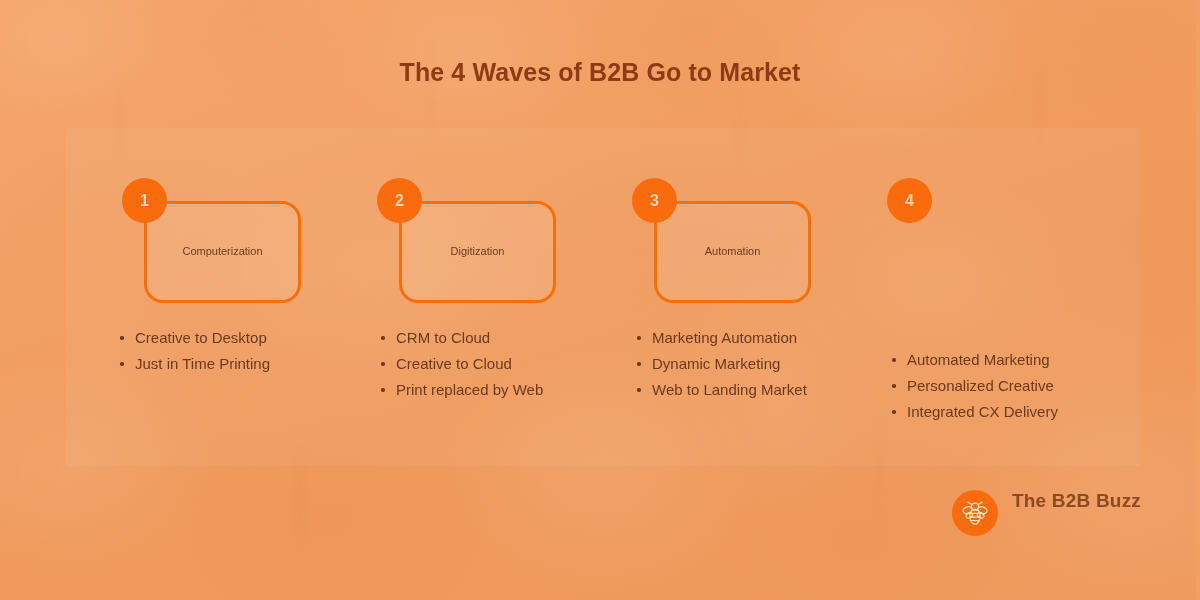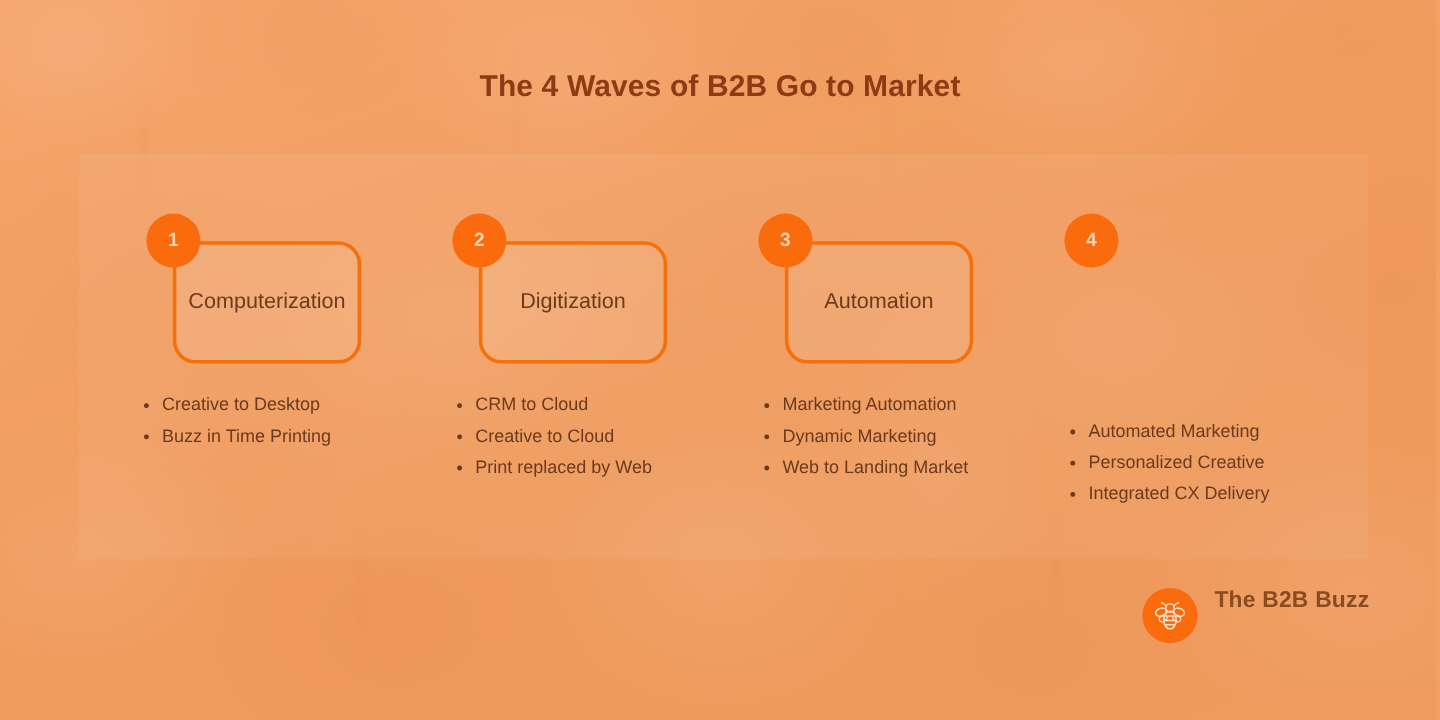--- a/index.html
+++ b/index.html
@@ -11,21 +11,21 @@
     height: 600px;
     overflow: hidden;
     font-family: "Liberation Sans", sans-serif;
     background: #f3a065;
   }
 
   #stage {
     position: relative;
     width: 1196px;
     height: 600px;
-    background: #84cc16;
+    background: #fdba74;
     overflow: hidden;
   }
 
   
   .bg-texture {
     position: absolute;
     inset: 0;
     background:
       radial-gradient(ellipse 150px 120px at 60px 40px,  rgba(255,255,255,0.075), rgba(255,255,255,0) 72%),
       radial-gradient(ellipse 170px 130px at 250px 10px, rgba(214,120,56,0.075), rgba(214,120,56,0) 72%),
@@ -115,21 +115,21 @@
     height: 102px;
     box-sizing: border-box;
     border: 3px solid #f4700c;
     border-radius: 19px;
     background: rgba(255, 255, 255, 0.10);
     display: flex;
     align-items: center;
     justify-content: center;
   }
   .card-title {
-    font-size: 18px;
+    font-size: 11px;
     color: #6e3a1c;
     text-align: center;
     padding: 0 10px;
     line-height: 1.2;
   }
   .badge {
     position: absolute;
     left: 0;
     top: 0;
     width: 45px;
@@ -215,21 +215,21 @@
 
     <div class="wave">
       <div class="card-wrap">
         <div class="card-box">
           <span class="card-title">Computerization</span>
         </div>
         <div class="badge">1</div>
       </div>
       <ul class="bullets">
         <li><span class="dot"></span><span>Creative to Desktop</span></li>
-        <li><span class="dot"></span><span>Buzz in Time Printing</span></li>
+        <li><span class="dot"></span><span>Just in Time Printing</span></li>
       </ul>
     </div>
 
     <div class="wave">
       <div class="card-wrap">
         <div class="card-box">
           <span class="card-title">Digitization</span>
         </div>
         <div class="badge">2</div>
       </div>

